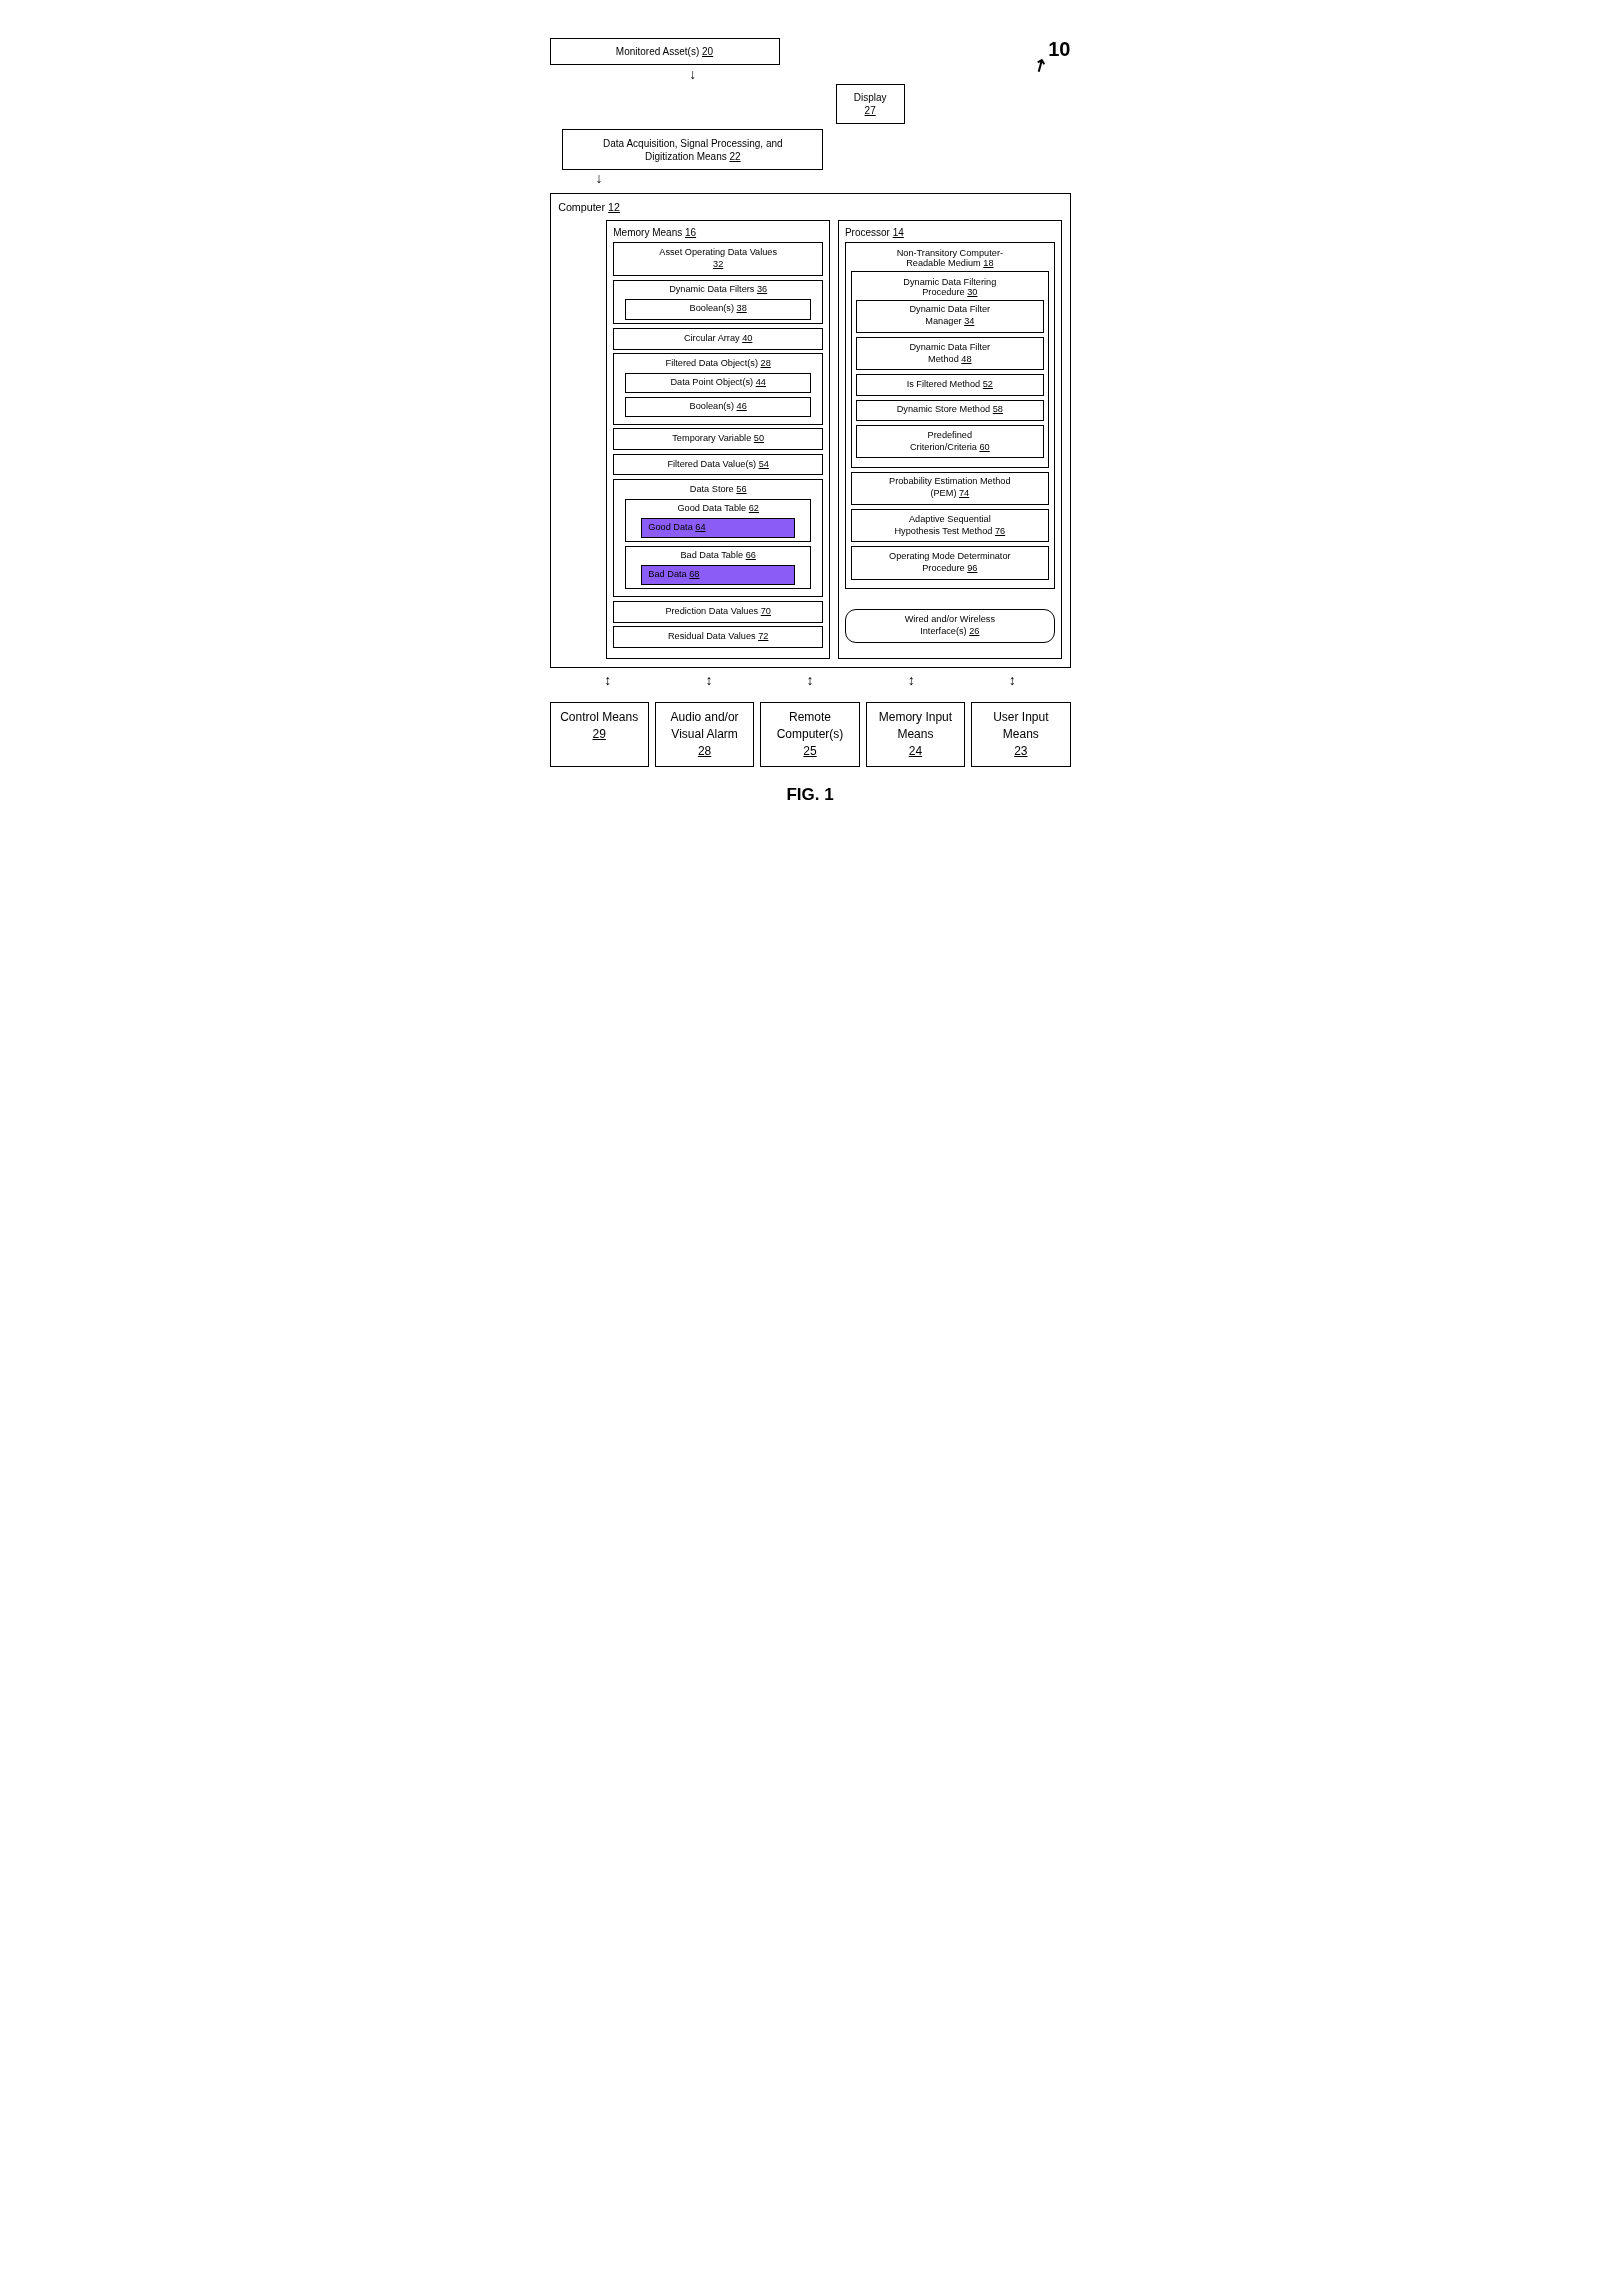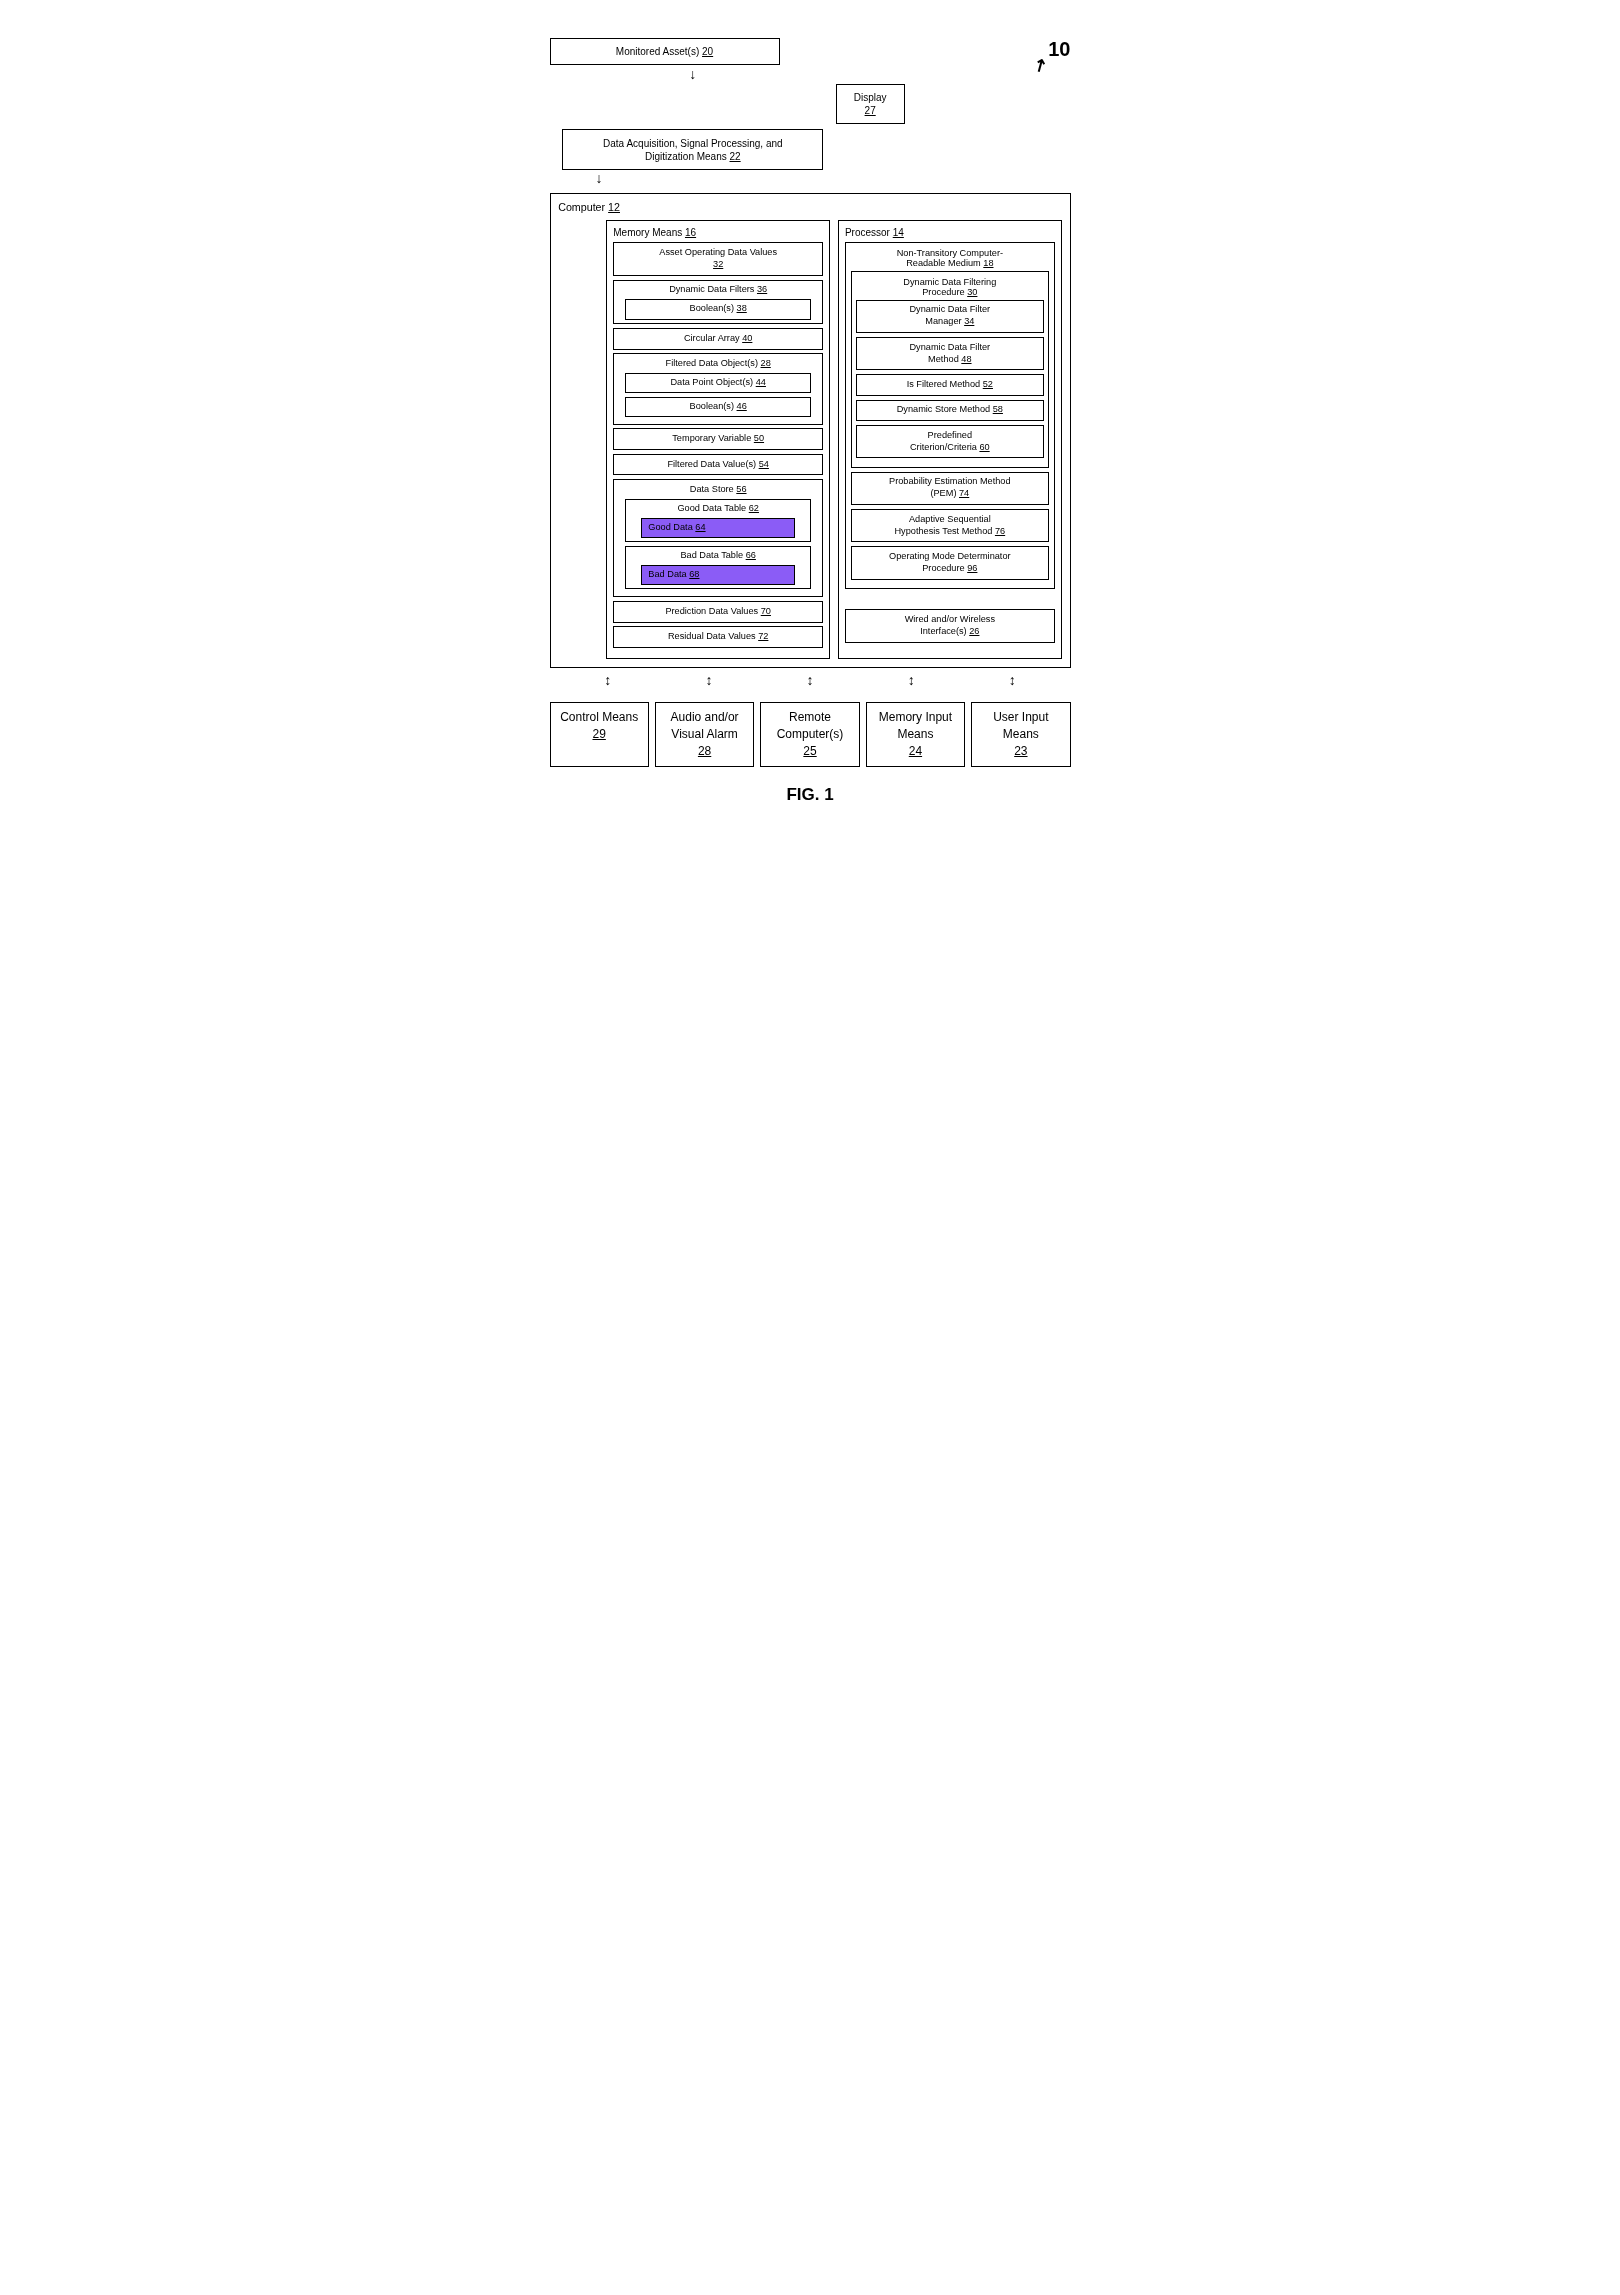--- a/index.html
+++ b/index.html
@@ -327,21 +327,21 @@
 
           <div class="nested-box">
             <span>Adaptive Sequential<br>Hypothesis Test Method <u>76</u></span>
           </div>
 
           <div class="nested-box">
             <span>Operating Mode Determinator<br>Procedure <u>96</u></span>
           </div>
         </div>
 
-        <div class="nested-box" style="margin-top:20px;">
+        <div class="nested-box" style="margin-top:20px;border-radius:11px;">
           <span>Wired and/or Wireless<br>Interface(s) <u>26</u></span>
         </div>
       </div>
 
     </div>
   </div>
 
   <div class="arrows-row" style="display:flex; justify-content:space-around; padding: 3.1px 7.7px; font-size:14px;">
     <span>↕</span>
     <span>↕</span>

